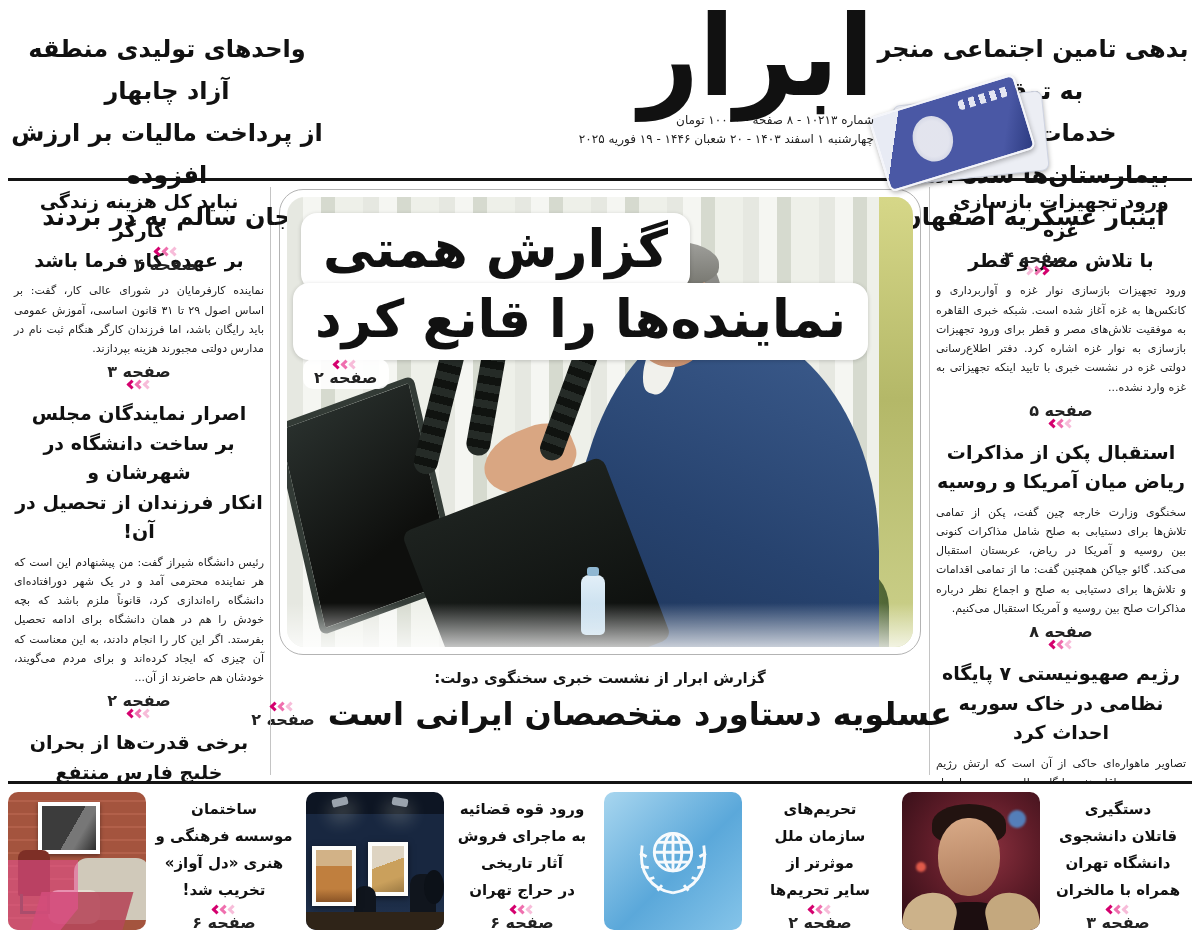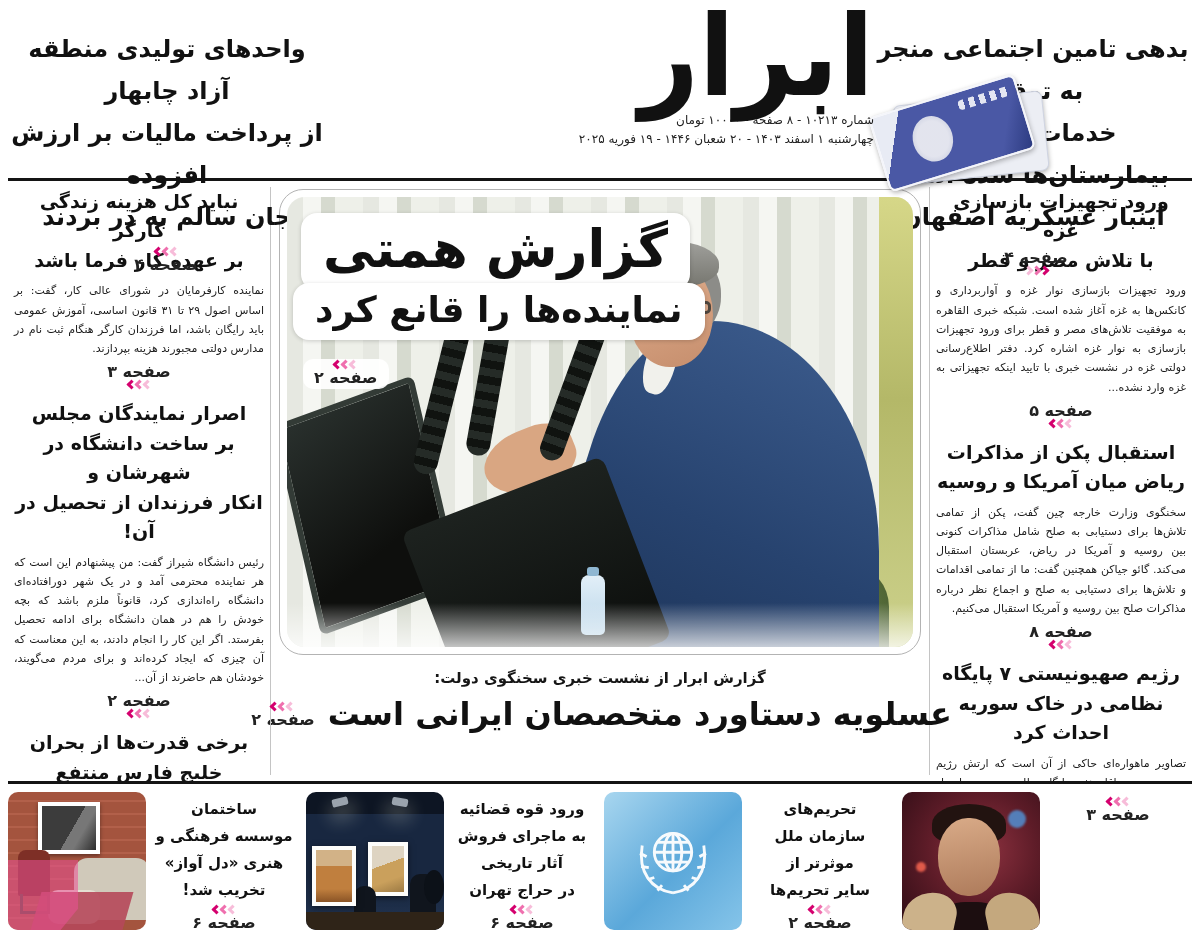--- a/index.html
+++ b/index.html
@@ -71,21 +71,21 @@
   .mic { width:24px; height:215px; border-radius:12px; background:repeating-linear-gradient(0deg,#252b27 0 8px,#101310 8px 16px); }
   .mic1 { left:150px; bottom:170px; transform:rotate(14deg); }
   .mic2 { left:196px; bottom:190px; transform:rotate(10deg); }
   .mic3 { left:290px; bottom:180px; transform:rotate(20deg); height:240px; }
   .bottle { left:47%; bottom:12px; width:24px; height:60px; border-radius:8px 8px 5px 5px; background:linear-gradient(#e2eff8,#b9d5e8); }
   .bottle:before { content:""; position:absolute; top:-8px; left:6px; width:12px; height:9px; background:#8fb7d2; border-radius:3px; }
   .glow { left:0; right:0; bottom:0; height:44px; background:linear-gradient(transparent,rgba(255,255,255,.75)); }
   .ovl-box { position:absolute; background:#fff; border-radius:16px; padding:4px 22px 8px;
              font-weight:900; line-height:1.25; box-shadow:0 1px 4px rgba(0,0,0,.18); white-space:nowrap; }
   .ovl1 { left:14px; top:16px; font-size:52px; }
-  .ovl2 { left:6px; top:86px; font-size:36px; }
+  .ovl2 { left:6px; top:86px; font-size:52px; }
   .ovl-link { position:absolute; left:16px; top:158px; background:rgba(255,255,255,.92); border-radius:10px; padding:2px 8px; }
   .kicker { text-align:center; font-size:15px; font-weight:900; margin-top:14px; color:#161616; }
   .center-head-row { display:flex; justify-content:center; align-items:center; margin-top:8px; gap:10px; }
   .center-head { font-size:32px; font-weight:900; white-space:nowrap; }
 
   
   footer { height:156px; flex:none; display:flex; padding-top:8px; gap:8px; }
   .cell { flex:1; display:flex; gap:4px; min-width:0; }
   .cell-text { flex:1; display:flex; flex-direction:column; padding-top:4px; min-width:0; }
   .cell-title { font-size:15px; font-weight:900; line-height:1.8; text-align:center; white-space:pre-line; }
@@ -305,20 +305,24 @@
     </aside>
 
   </main>
 
   <div class="rule"></div>
 
   <footer>
 
     <div class="cell">
       <div class="cell-text">
+        <div class="cell-title">دستگیری
+قاتلان دانشجوی
+دانشگاه تهران
+همراه با مالخران</div>
         <div class="plink">
           <span class="chevgrp">
             <span class="chev c1"></span>
               <span class="chev c2"></span>
               <span class="chev c3"></span>
           </span>
           <span class="ptext">صفحه ۳</span>
         </div>
       </div>
       <div class="thumb t-student">

